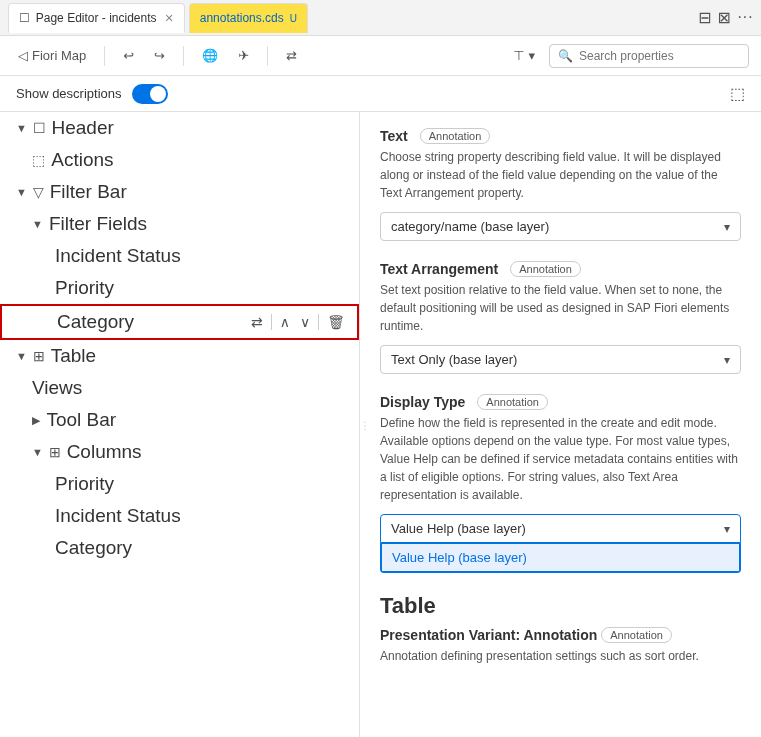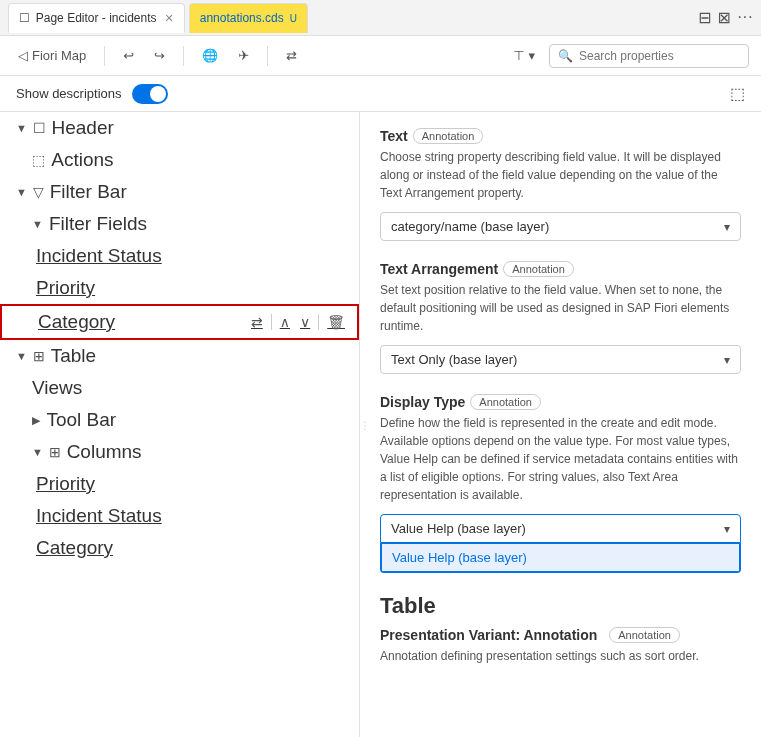--- a/index.html
+++ b/index.html
@@ -33,50 +33,50 @@
     .expand-icon { margin-left: auto; cursor: pointer; font-size: 16px; color: #555; }
 
     
     .main { display: flex; height: calc(737px - 36px - 40px - 36px); }
 
     
     .left-panel { width: 360px; background: #fff; border-right: 1px solid #e0e0e0; overflow-y: auto; flex-shrink: 0; }
     .tree-item { display: flex; align-items: center; padding: 5px 8px; cursor: pointer; gap: 4px; font-size: 13px; }
     .indent-1 { padding-left: 16px; }
     .indent-2 { padding-left: 32px; }
-    .indent-3 { padding-left: 36px; text-decoration: underline; }
+    .indent-3 { padding-left: 55px; }
     .chevron { font-size: 11px; color: #555; margin-right: 2px; }
     .item-icon { font-size: 14px; color: #555; margin-right: 2px; }
     .item-label { font-size: 19px; }
 
     
     .item-actions { margin-left: auto; display: flex; align-items: center; gap: 2px; }
     .item-action-btn { background: none; border: none; cursor: pointer; padding: 2px 4px; font-size: 14px; color: #555; border-radius: 3px; }
     .action-separator { width: 1px; height: 16px; background: #ccc; margin: 0 2px; }
 
     
     .right-panel { flex: 1; background: #fff; overflow-y: auto; padding: 16px 20px; position: relative; }
     .drag-handle { position: absolute; left: 0; top: 50%; transform: translateY(-50%); width: 8px; color: #ccc; font-size: 10px; }
 
     .prop-section { margin-bottom: 20px; }
-    .prop-title { font-size: 14px; font-weight: 600; margin-bottom: 4px; display: flex; align-items: center; gap: 5px; }
+    .prop-title { font-size: 14px; font-weight: 600; margin-bottom: 4px; display: flex; align-items: center; gap: 12px; }
     .annotation-badge { font-size: 11px; color: #555; border: 1px solid #ccc; border-radius: 10px; padding: 1px 8px; font-weight: normal; }
     .prop-desc { font-size: 12px; color: #555; line-height: 1.5; margin-bottom: 10px; }
 
     .dropdown { display: flex; align-items: center; justify-content: space-between; border: 1px solid #ccc; border-radius: 4px; padding: 6px 10px; cursor: pointer; background: #fff; font-size: 13px; }
     .dropdown-chevron { color: #555; font-size: 12px; }
 
     
     .dropdown-open { border: 1px solid #0073e6; border-radius: 4px 4px 0 0; }
     .dropdown-menu { border: 1px solid #0073e6; border-top: none; border-radius: 0 0 4px 4px; background: #fff; }
     .dropdown-option { padding: 6px 10px; cursor: pointer; font-size: 13px; }
     .dropdown-option.selected { background: #e8f0fe; color: #0073e6; border: 1px solid #0073e6; margin: 0; }
 
     .table-heading { font-size: 22px; font-weight: bold; margin: 16px 0 8px 0; }
-    .pres-variant-title { font-size: 14px; font-weight: 600; margin-bottom: 4px; display: flex; align-items: center; gap: 12px; }
+    .pres-variant-title { font-size: 14px; font-weight: 600; margin-bottom: 4px; display: flex; align-items: center; gap: 4px; }
     .pres-desc { font-size: 12px; color: #555; line-height: 1.5; }
 
     
     .left-panel::-webkit-scrollbar, .right-panel::-webkit-scrollbar { width: 6px; }
     .left-panel::-webkit-scrollbar-thumb, .right-panel::-webkit-scrollbar-thumb { background: #ccc; border-radius: 3px; }
     .left-panel::-webkit-scrollbar-track, .right-panel::-webkit-scrollbar-track { background: transparent; }
 
     
     .red-border { border: 2px solid #cc0000 !important; }
   </style>

